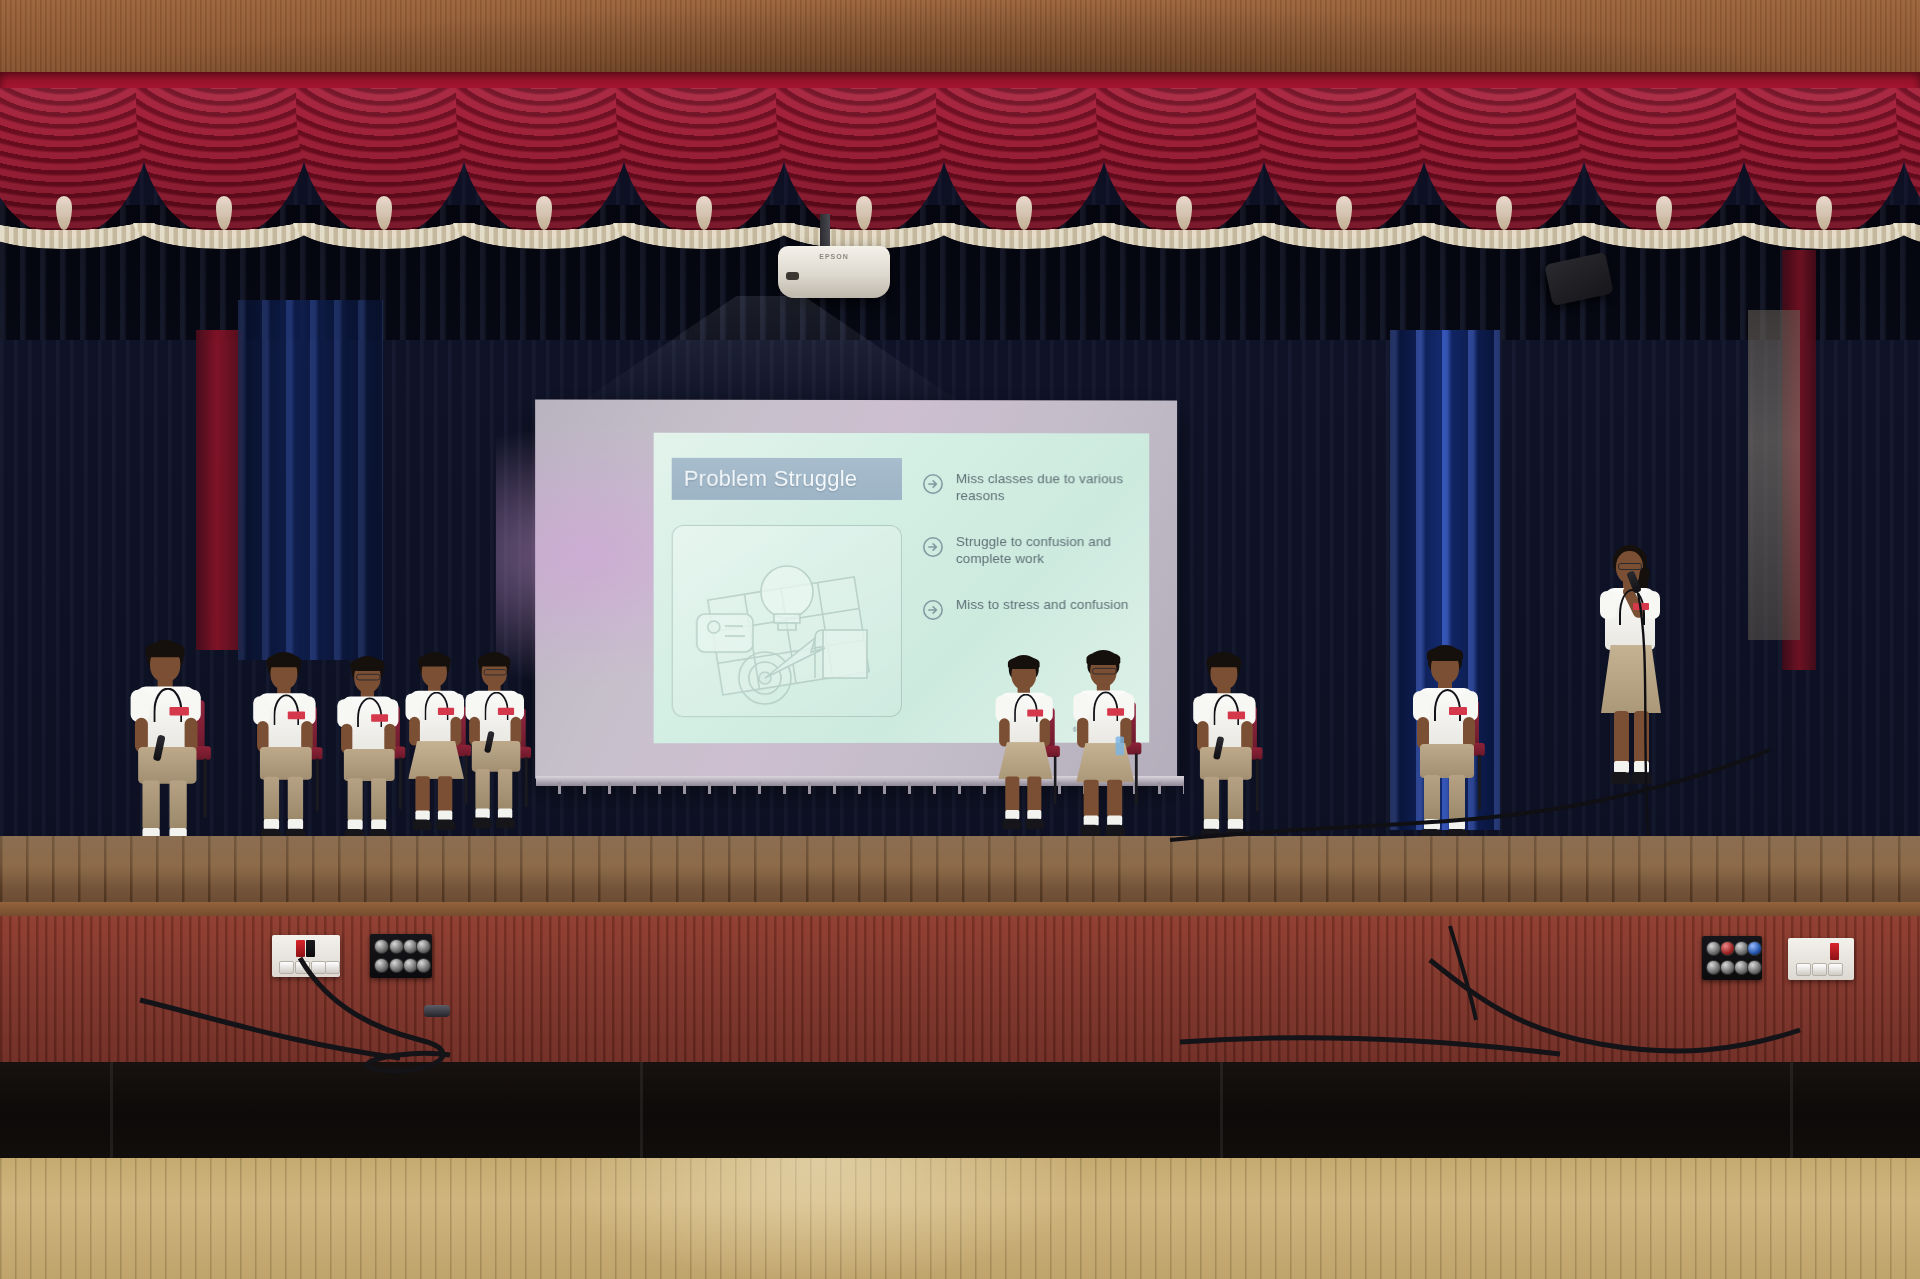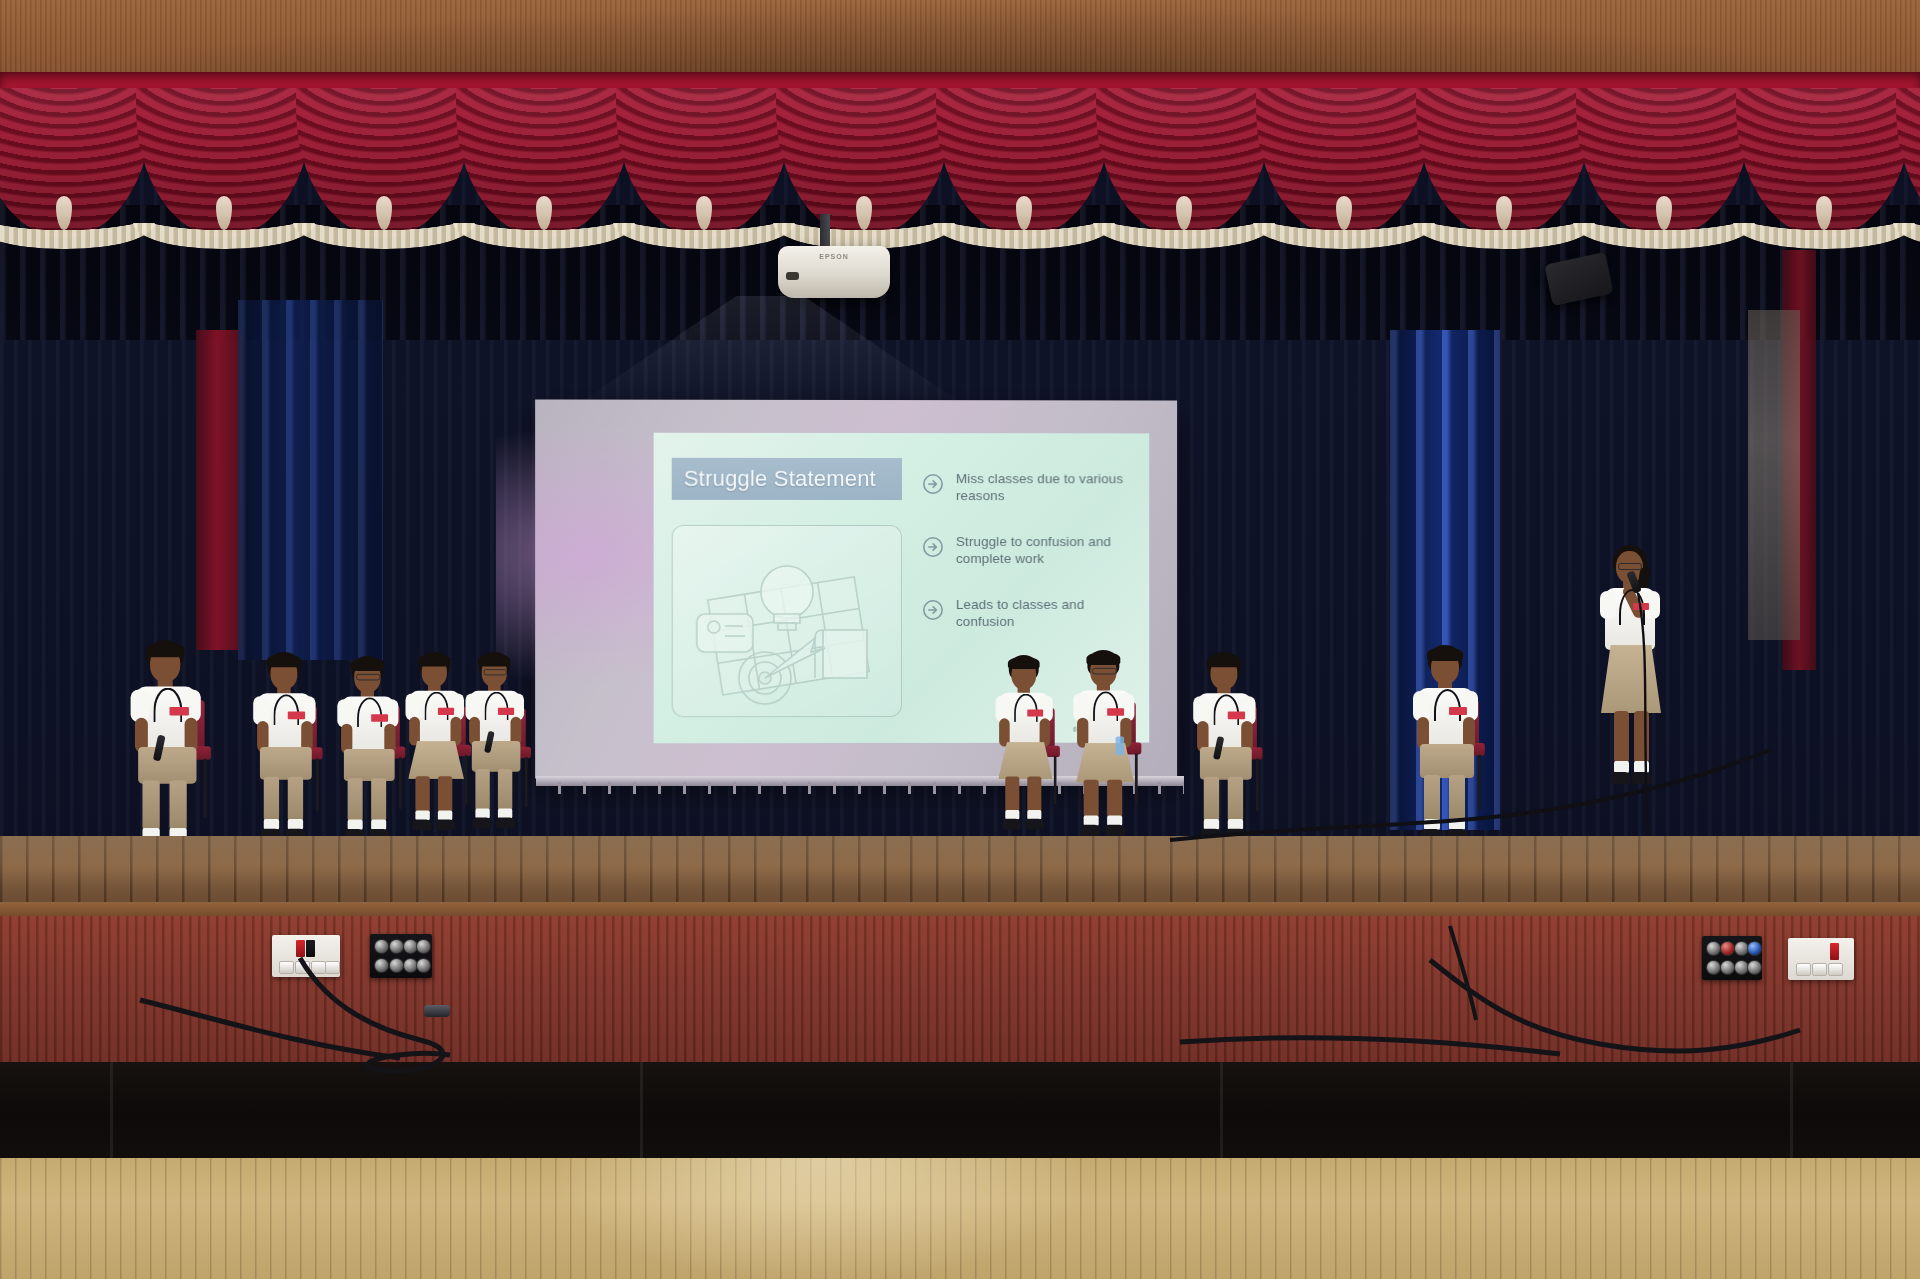--- a/index.html
+++ b/index.html
@@ -366,21 +366,21 @@
     <div class="brand">EPSON</div>
     <div class="lens"></div>
   </div>
   <div class="abs beam"></div>
 
   <div class="abs screen-outer">
     <div class="screen-glow"></div>
 
     <div class="slide">
       <div class="slide-title-plate">
-        <div class="slide-title">Struggle Statement</div>
+        <div class="slide-title">Problem Struggle</div>
       </div>
 
       <div class="slide-imgbox">
         <svg class="illus" viewBox="0 0 228 190">
           <g stroke="#9fb9b2" stroke-width="1.6" fill="#eaf6f1" fill-opacity=".55">
             <g transform="rotate(-9 114 100)">
               <rect x="40" y="62" width="148" height="96"></rect>
               <line x1="77" y1="62" x2="77" y2="158"></line>
               <line x1="114" y1="62" x2="114" y2="158"></line>
               <line x1="151" y1="62" x2="151" y2="158"></line>
@@ -417,21 +417,21 @@
             <circle cx="12" cy="12" r="10" fill="none" stroke="#7f979e" stroke-width="1.7"></circle>
             <path d="M7.5 12 h8 M12.2 8.6 L15.8 12 L12.2 15.4" fill="none" stroke="#7f979e" stroke-width="1.7" stroke-linecap="round" stroke-linejoin="round"></path>
           </svg>
           <div class="btext">Struggle to confusion and complete work</div>
         </div>
         <div class="bullet">
           <svg class="arrow" viewBox="0 0 24 24">
             <circle cx="12" cy="12" r="10" fill="none" stroke="#7f979e" stroke-width="1.7"></circle>
             <path d="M7.5 12 h8 M12.2 8.6 L15.8 12 L12.2 15.4" fill="none" stroke="#7f979e" stroke-width="1.7" stroke-linecap="round" stroke-linejoin="round"></path>
           </svg>
-          <div class="btext">Leads to classes and confusion</div>
+          <div class="btext">Miss to stress and confusion</div>
         </div>
       </div>
 
       <div class="slide-footer">6D UDYAMA 2026</div>
     </div>
   </div>
   <div class="abs screen-batten"></div>
   <div class="abs batten-hooks"></div>
 
   <div id="people">

